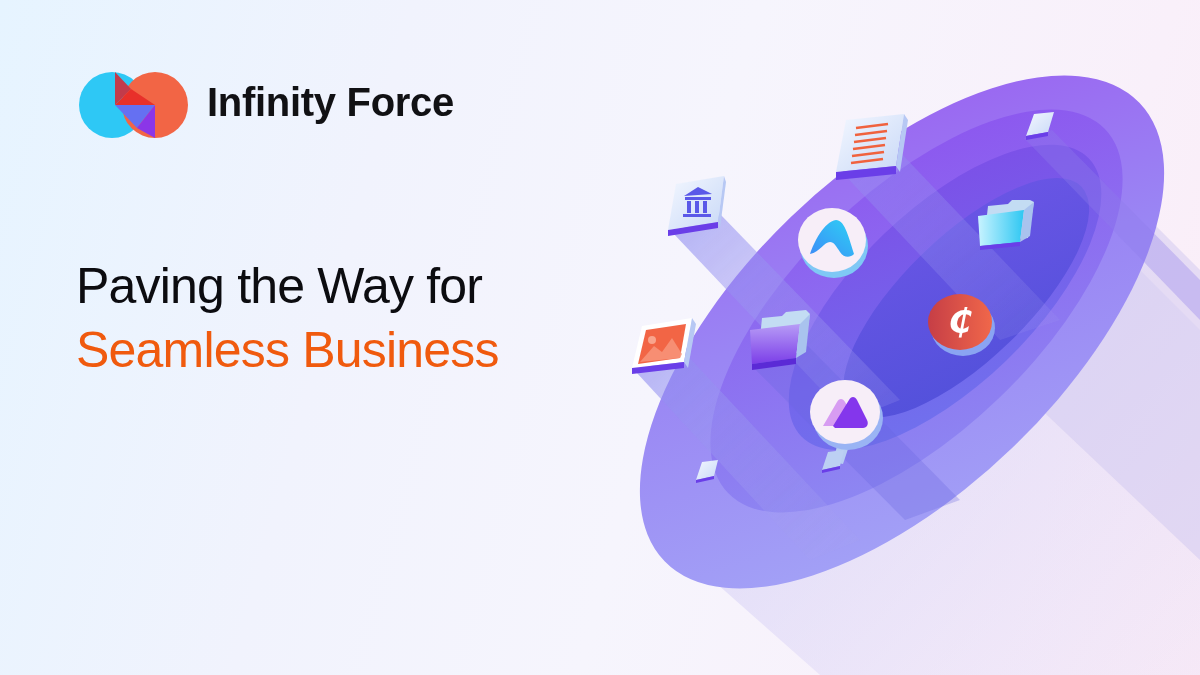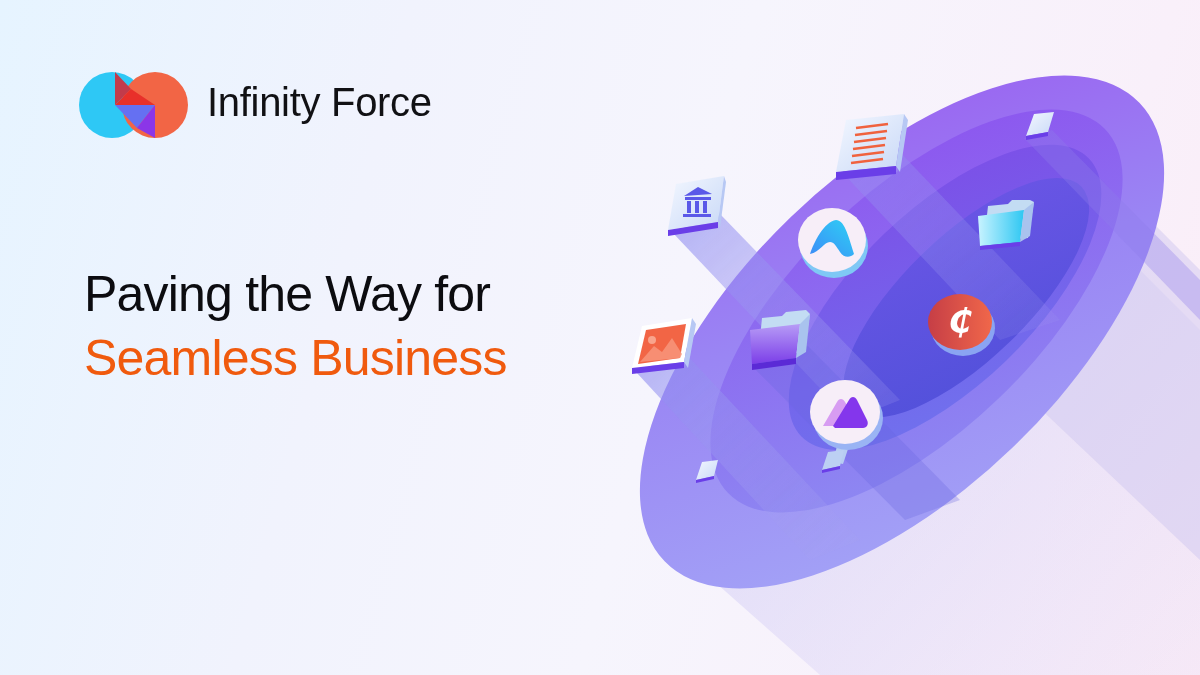--- a/index.html
+++ b/index.html
@@ -5,21 +5,21 @@
   html, body { margin:0; padding:0; }
   body {
     width:1200px; height:675px; overflow:hidden; position:relative;
     background: linear-gradient(105deg, #e6f4ff 0%, #f1f3fd 30%, #f6f5fd 55%, #f9f0fa 85%, #fbedf7 100%);
     font-family: "Liberation Sans", "DejaVu Sans", sans-serif;
   }
   .brand { position:absolute; left:76px; top:70px; height:70px; display:flex; align-items:center; }
   .brand svg { display:block; }
   .brand-name {
     position:absolute; left:207px; top:78px;
-    font-size:40px; font-weight:normal; color:#111114; letter-spacing:-0.3px;
+    font-size:40px; font-weight:bold; color:#111114; letter-spacing:-0.3px;
     white-space:nowrap; line-height:48px;
   }
   .headline { position:absolute; left:76px; top:254px; font-size:50px; line-height:64px; letter-spacing:-0.8px; white-space:nowrap; }
   .headline .l1 { color:#0c0c10; display:block; }
   .headline .l2, .headline .l3 { color:#f05a0e; display:block;text-align:right; }
   .art { position:absolute; left:0; top:0; width:1200px; height:675px; pointer-events:none; }
   .art * { pointer-events:auto; }
 </style>
 </head>
 <body>
@@ -40,21 +40,21 @@
     <g>
       <polygon points="39,2 39,35 55,19" fill="#C23B4B"></polygon>
       <polygon points="39,35 55,19 79,35" fill="#E8302A"></polygon>
       <polygon points="39,35 79,35 61,58" fill="#6570F2"></polygon>
       <polygon points="61,58 79,35 79,68" fill="#8B36E8" clip-path="url(#rightC)"></polygon>
     </g>
   </svg>
 </div>
 <div class="brand-name">Infinity Force</div>
 
-<h1 class="headline" style="margin:8px;font-weight:normal;">
+<h1 class="headline" style="margin:0;font-weight:normal;">
   <span class="l1">Paving the Way for</span>
   <span class="l2">Seamless Business</span>
 </h1>
 
 <svg class="art" viewBox="0 0 1200 675">
   <defs>
     <linearGradient id="shadowG" x1="0" y1="0" x2="1" y2="1">
       <stop offset="0" stop-color="#b9b3f0" stop-opacity="0.55"></stop>
       <stop offset="1" stop-color="#d7cff5" stop-opacity="0.15"></stop>
     </linearGradient>

